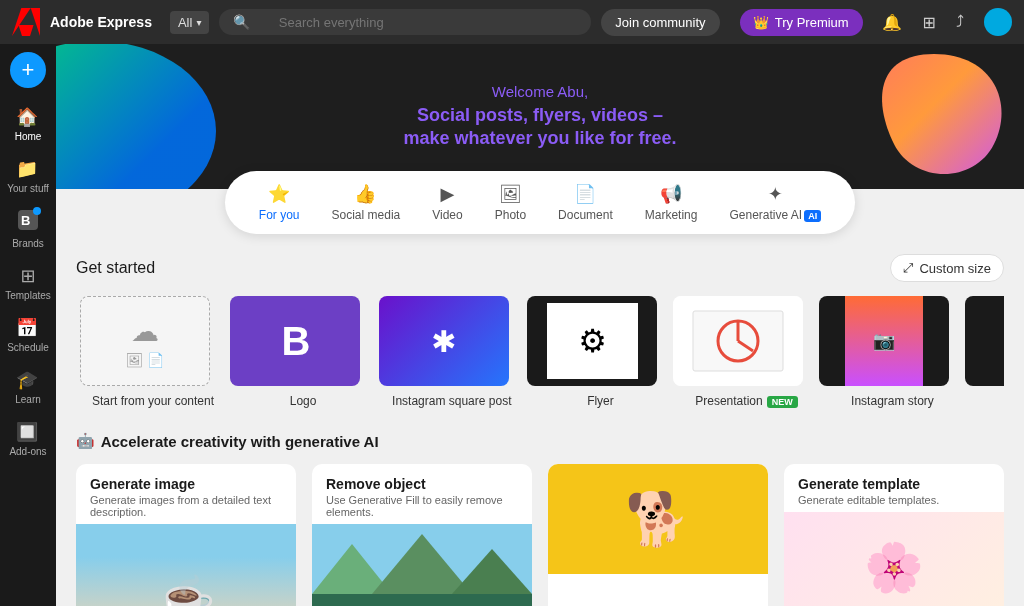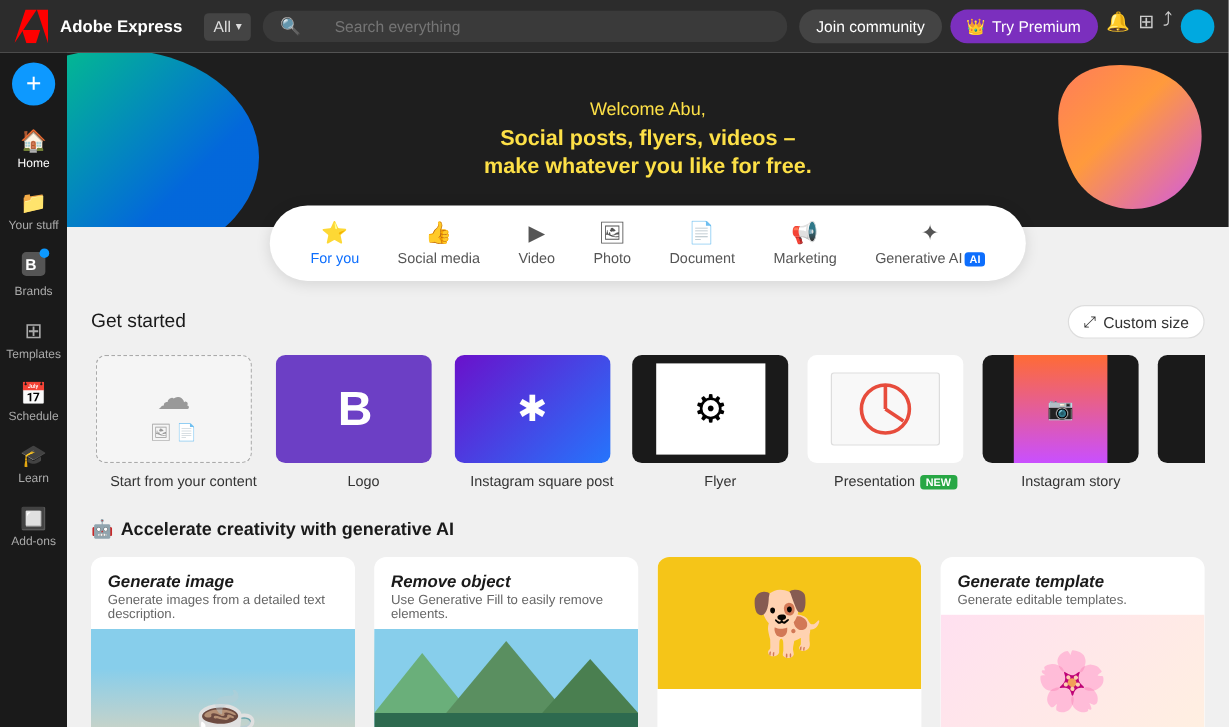--- a/index.html
+++ b/index.html
@@ -16,21 +16,21 @@
       padding: 4px 8px; color: #ddd; font-size: 13px; gap: 4px; cursor: pointer;
     }
     .search-bar {
       flex: 1; display: flex; align-items: center; background: #3a3a3a;
       border-radius: 20px; padding: 5px 14px; gap: 8px;
     }
     .search-bar input {
       background: none; border: none; outline: none; color: #ccc;
       font-size: 13px; width: 100%; margin-left: 20px;
     }
-    .nav-right { display: flex; gap: 7px; margin-left: auto; }
+    .nav-right { display: flex; align-items: center; gap: 20px; margin-left: auto; }
     .join-community-btn {
       background: #444; color: #fff; border: none; border-radius: 20px;
       padding: 6px 14px; font-size: 13px; cursor: pointer;
     }
     .try-premium-btn {
       background: #7B2FBE; color: #fff; border: none; border-radius: 20px;
       padding: 6px 14px; font-size: 13px; cursor: pointer; display: flex;
       align-items: center; gap: 5px;
     }
     .nav-icon { color: #ccc; font-size: 18px; cursor: pointer; }
@@ -66,21 +66,21 @@
     }
 
     
     .main { flex: 1; overflow-y: auto; background: #f0f0f0; }
 
     
     .hero {
       background: #1e1e1e; height: 145px; display: flex; align-items: center;
       justify-content: center; position: relative; overflow: hidden;
     }
-    .hero-text { text-align: center; color: #fde047; z-index: 2; }
+    .hero-text { text-align: center; color: #8b5cf6; z-index: 2; }
     .hero-welcome { font-size: 15px; font-weight: 400; margin-bottom: 4px; }
     .hero-title { font-size: 18px; font-weight: 700; line-height: 1.3; }
     .hero-deco-left {
       position: absolute; left: 0; top: 0; width: 200px; height: 100%;
       background: linear-gradient(135deg, #00c8a0 0%, #0070f0 60%);
       clip-path: ellipse(120px 90px at 20% 60%);
       opacity: 0.9;
     }
     .hero-deco-right {
       position: absolute; right: 0; top: 0; width: 200px; height: 100%;
@@ -166,21 +166,21 @@
 
     
     .ai-section { padding: 16px 20px 0; }
     .ai-section-title { font-size: 15px; font-weight: 700; color: #1a1a1a; margin-bottom: 14px; display: flex; align-items: center; gap: 6px; }
     .ai-cards { display: flex; gap: 16px; }
     .ai-card {
       flex: 1; background: #fff; border-radius: 10px; overflow: hidden;
       cursor: pointer; min-width: 220px;
     }
     .ai-card-header { padding: 12px 14px 6px; }
-    .ai-card-title { font-size: 14px; font-weight: 700; color: #1a1a1a; font-style: italic; }
+    .ai-card-title { font-size: 14px; font-weight: 700; color: #1a1a1a; }
     .ai-card-desc { font-size: 11px; color: #666; margin-top: 2px; }
     .ai-card-image { height: 110px; overflow: hidden; }
     .ai-img-coffee { background: linear-gradient(180deg, #87ceeb 30%, #e8d5b7 100%); display: flex; align-items: flex-end; justify-content: center; height: 100%; font-size: 48px; padding-bottom: 4px; }
     .ai-img-lake { background: linear-gradient(180deg, #87ceeb 0%, #5a8f70 50%, #2d6a4f 100%); display: flex; align-items: center; justify-content: center; height: 100%; }
     .ai-img-dog { background: #f5c518; display: flex; align-items: center; justify-content: center; height: 100%; font-size: 52px; }
     .ai-img-flower { background: linear-gradient(135deg, #ffe0f0, #fff0e0); display: flex; align-items: center; justify-content: center; height: 100%; font-size: 48px; }
     .mountain-svg { width: 100%; height: 100%; }
   </style>
 </head>
 <body>

